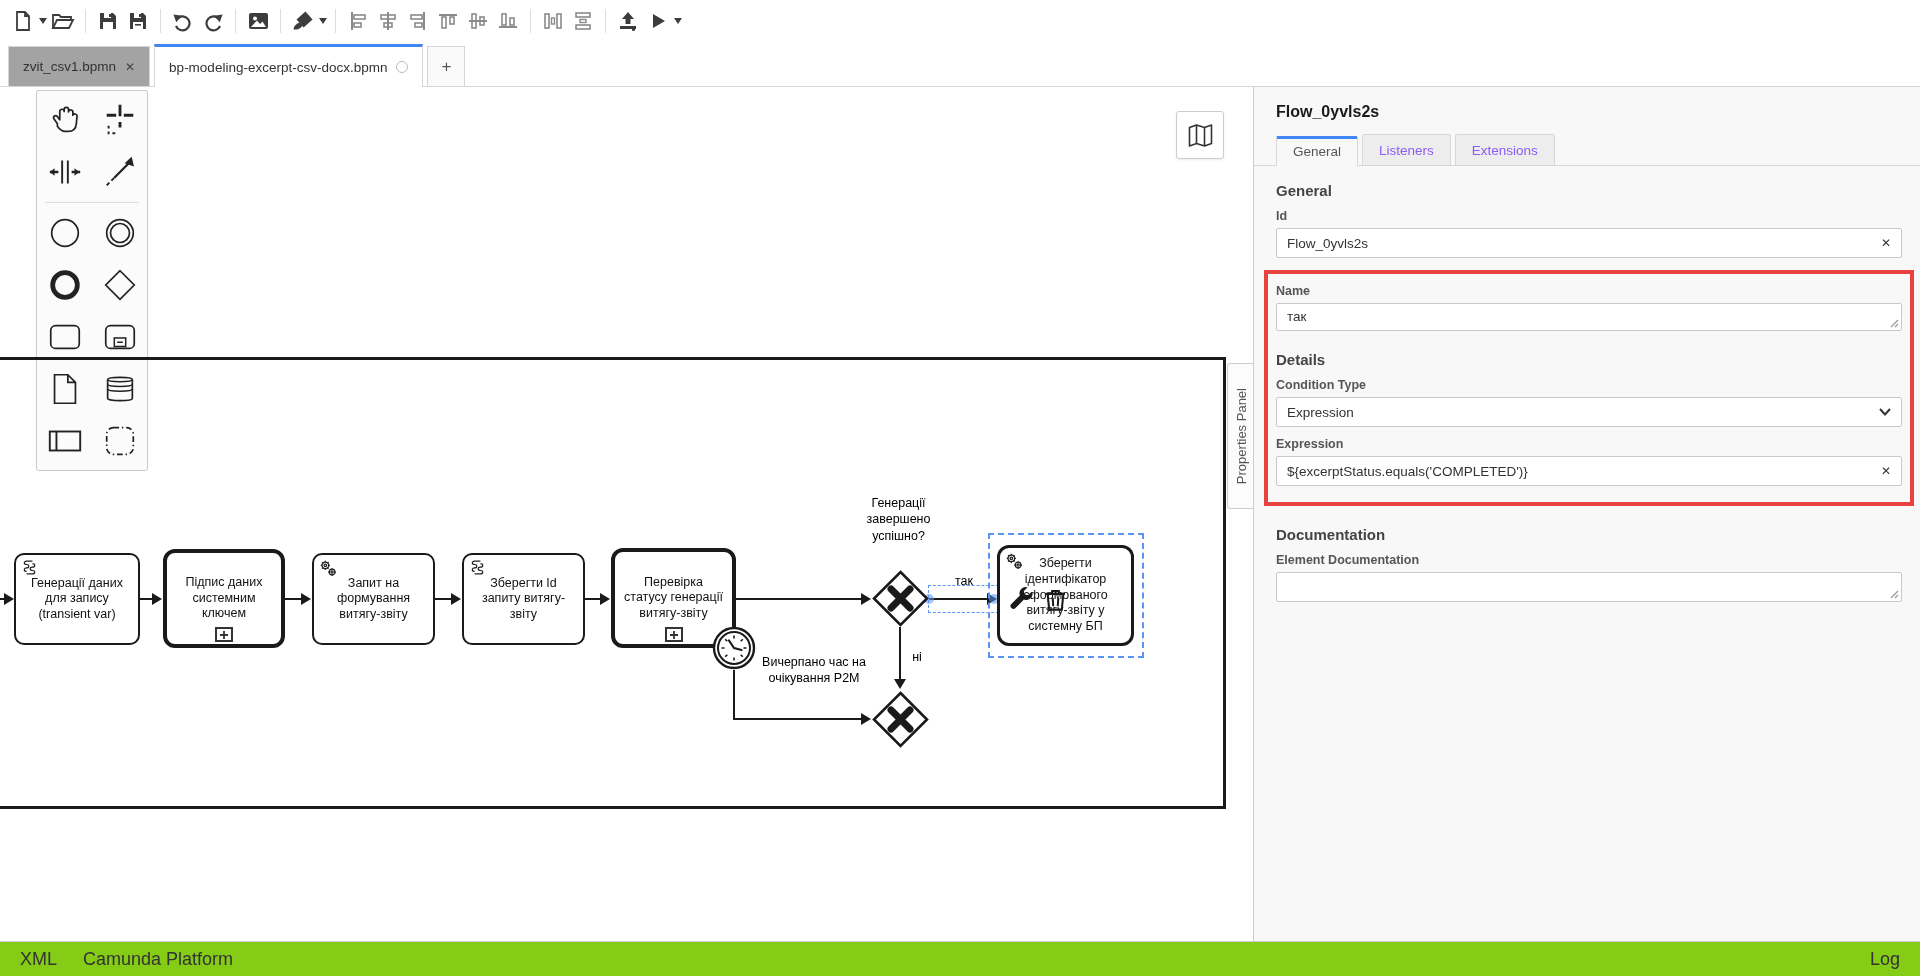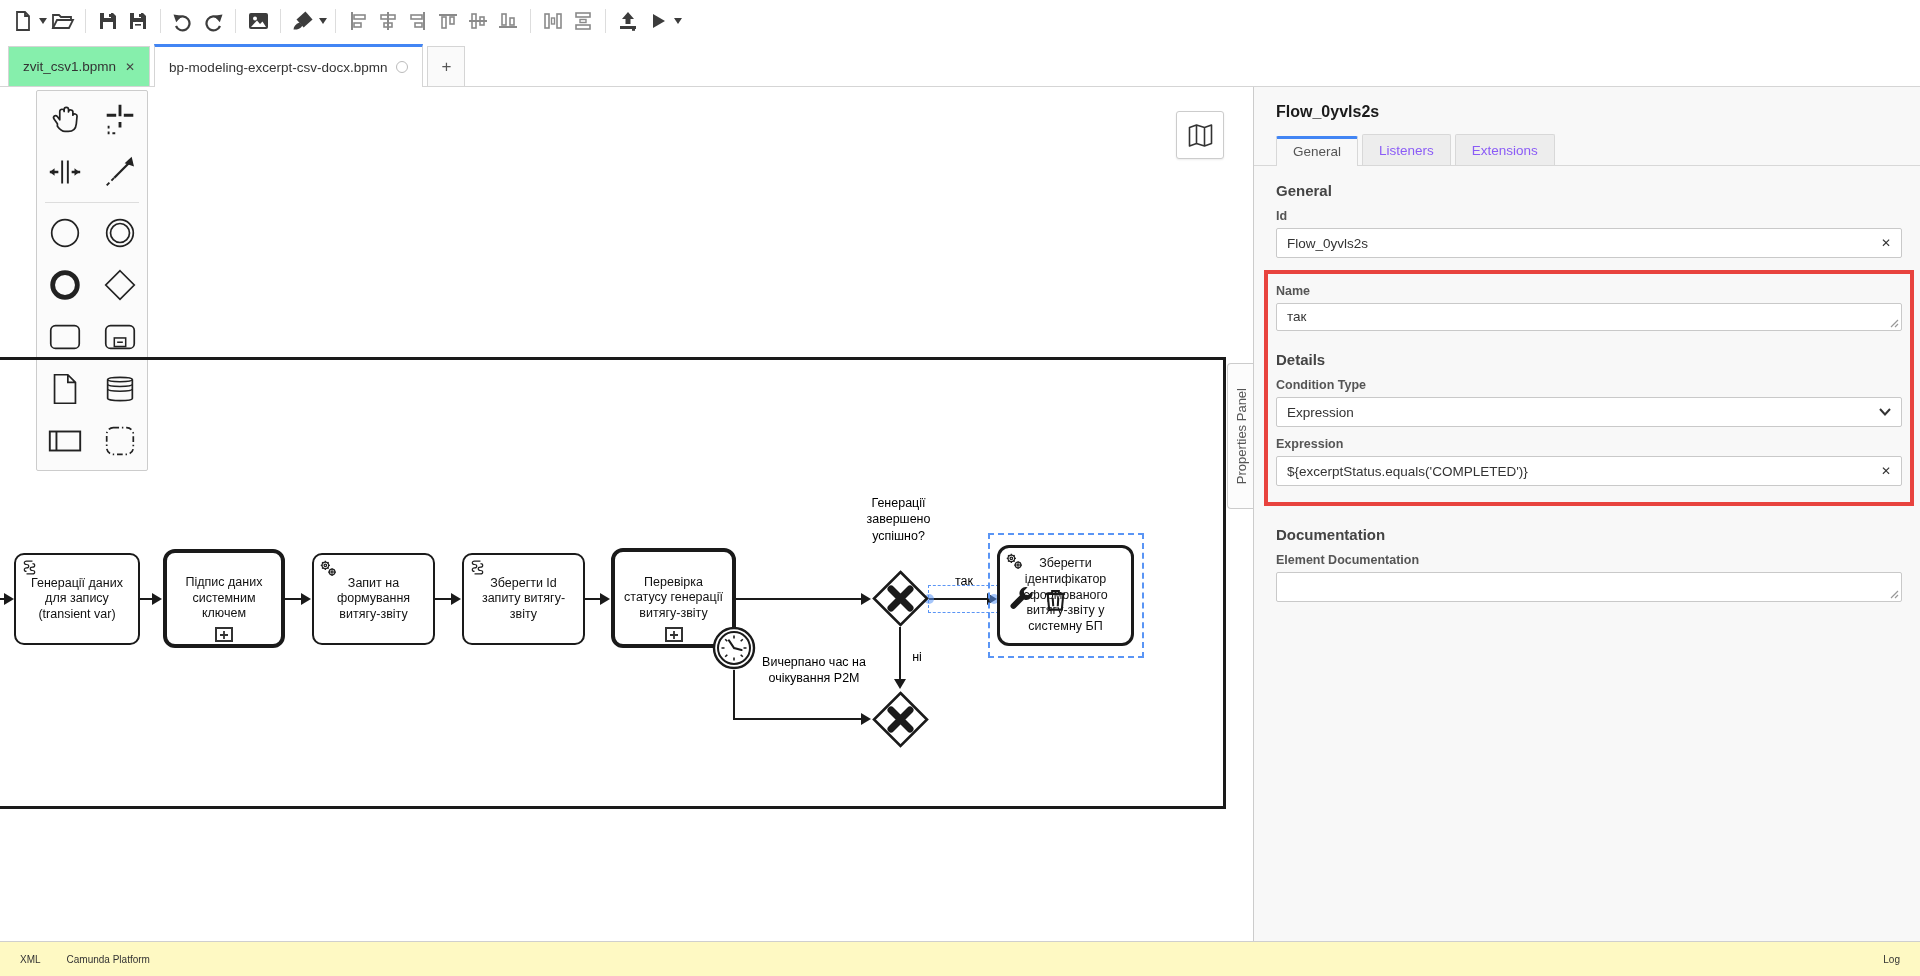--- a/index.html
+++ b/index.html
@@ -11,21 +11,21 @@
   .toolbar { position:absolute; left:0; top:0; width:1920px; height:42px;
     display:flex; align-items:center; padding-left:8px; background:#fff; }
   .tb-btn { width:30px; height:30px; display:flex; align-items:center; justify-content:center; cursor:pointer; }
   .tb-sep { width:1px; height:24px; background:#ddd; margin:0 7px; }
   .tb-caret { width:10px; height:30px; display:flex; align-items:center; justify-content:center; cursor:pointer; }
 
   
   .tabbar { position:absolute; left:0; top:42px; width:1920px; height:45px;
     background:#fff; border-bottom:1px solid #d5d5d5; display:flex; align-items:flex-end; padding-left:8px; }
   .tab { height:40px; display:flex; align-items:center; padding:0 14px; font-size:13.5px; color:#333;
-    background:#86efac; border:1px solid #d5d5d5; border-bottom:none; margin-right:4px; cursor:pointer; position:relative; }
+    background:#a3a3a3; border:1px solid #d5d5d5; border-bottom:none; margin-right:4px; cursor:pointer; position:relative; }
   .tab.active { background:#fff; border-top:3px solid #4285f4; height:43px; margin-bottom:-1px; z-index:2; }
   .tab-close { margin-left:9px; font-size:12px; font-weight:bold; color:#444; }
   .tab-dirty { margin-left:9px; width:12px; height:12px; border:1.5px solid #bbb; border-radius:50%; }
   .tab.newtab { width:38px; justify-content:center; background:#fafafa; font-size:17px; color:#555; }
 
   
   .canvas { position:absolute; left:0; top:87px; width:1253px; height:854px; background:#fff; overflow:hidden; }
 
   
   .palette { position:absolute; left:36px; top:3px; width:112px; background:#fbfbfb;
@@ -88,22 +88,22 @@
   .pp-field { height:30px; background:#fff; border:1px solid #c9c9c9; border-radius:2px;
     display:flex; align-items:center; padding:0 10px; font-size:13.5px; color:#333; cursor:text; }
   .pp-field .grow { flex:1 1 auto; overflow:hidden; white-space:nowrap; }
   .pp-clear { font-size:12px; font-weight:bold; color:#333; cursor:pointer; margin-left:8px; }
   .pp-area { position:relative; height:28px; background:#fff; border:1px solid #c9c9c9; border-radius:2px;
     padding:5px 10px 0; font-size:13.5px; color:#333; cursor:text; }
   .resize-corner { position:absolute; right:2px; bottom:2px; }
   .red-group { border:4px solid #e8433e; margin:12px -12px 0; padding:0 8px 16px; }
 
   
-  .statusbar { position:absolute; left:0; top:941px; width:1920px; height:35px; background:#fef9c3;
-    border-top:1px solid #cfcfcf; display:flex; align-items:center; padding:8px 20px; font-size:10px; color:#333; }
+  .statusbar { position:absolute; left:0; top:941px; width:1920px; height:35px; background:#84cc16;
+    border-top:1px solid #cfcfcf; display:flex; align-items:center; padding:8px 20px; font-size:18px; color:#333; }
   .sb-item { margin-right:26px; cursor:pointer; }
   .sb-right { margin-left:auto; cursor:pointer; }
 
   svg { display:block; }
 </style>
 </head>
 <body>
 
 <div id="app">
 

